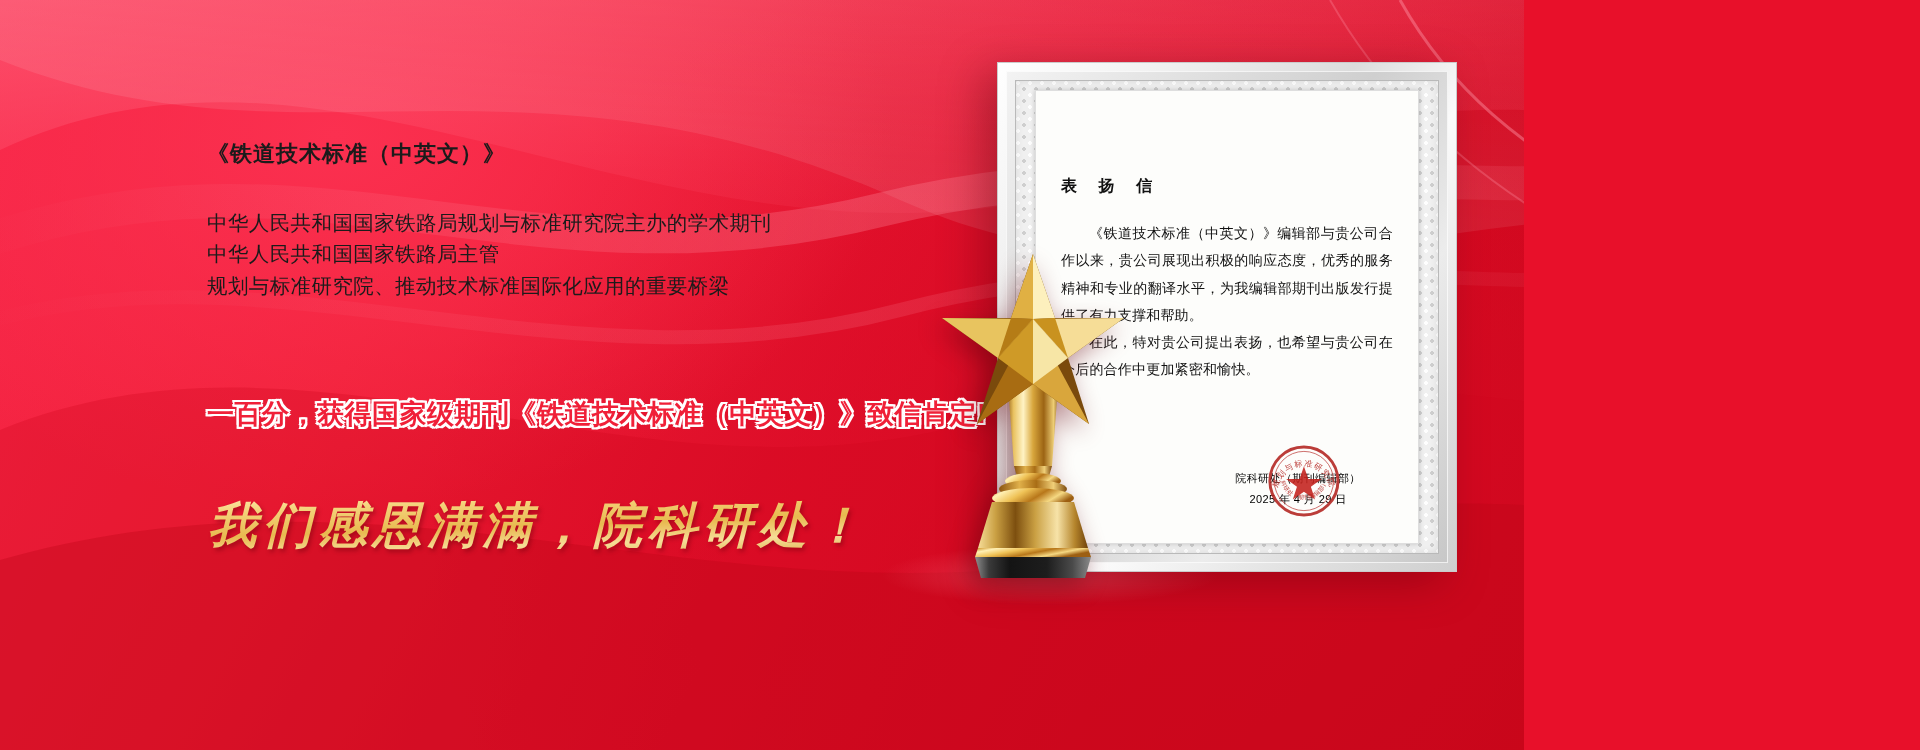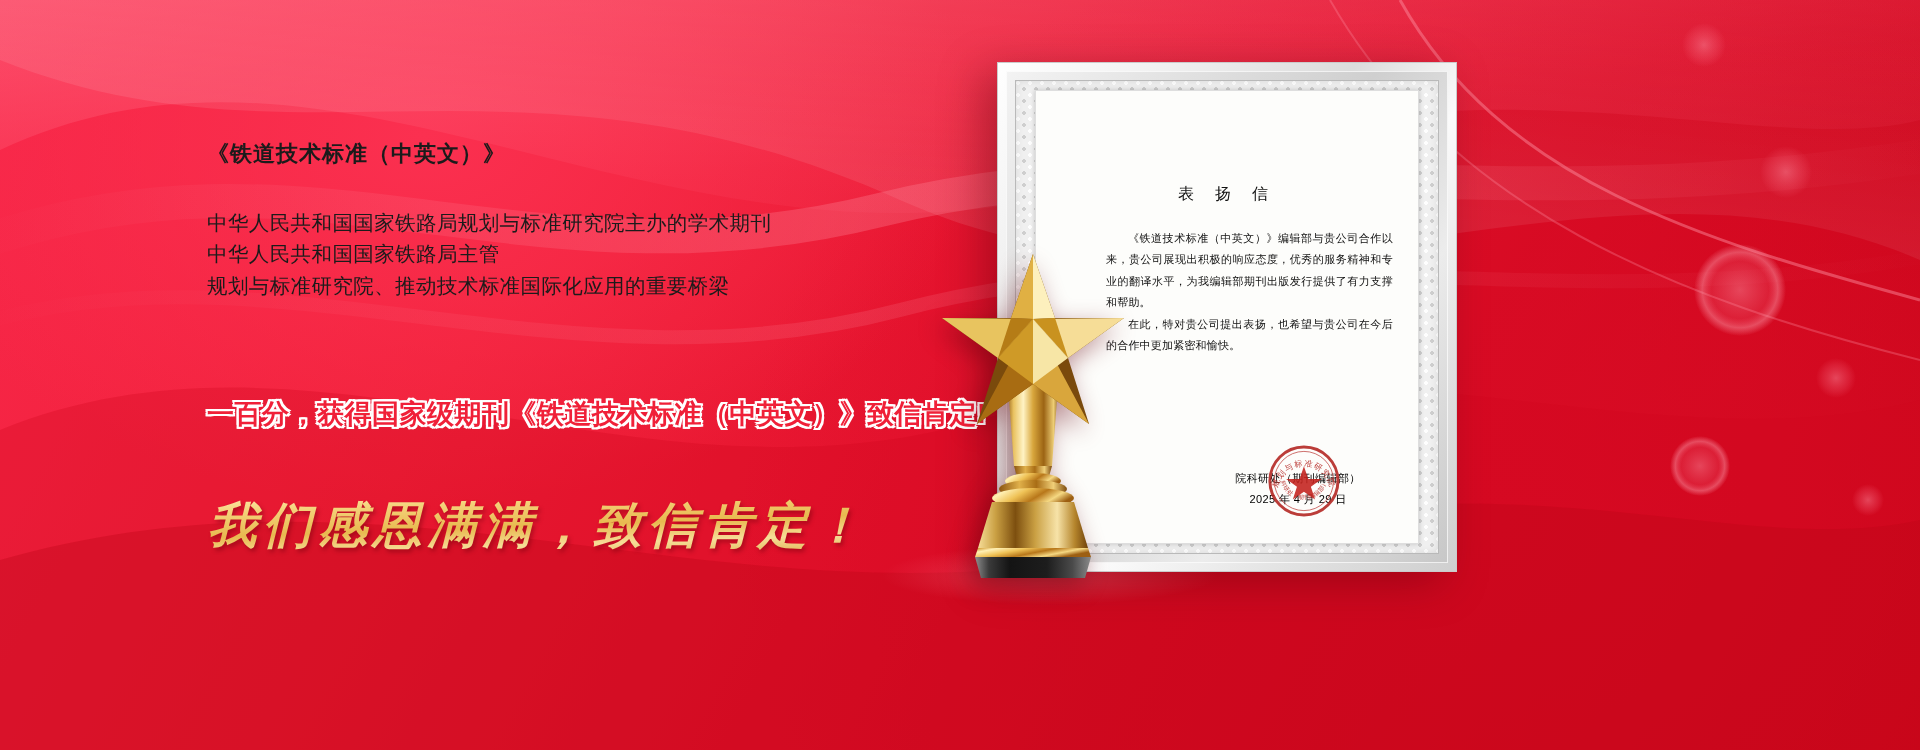--- a/index.html
+++ b/index.html
@@ -6,21 +6,21 @@
   html,body { width:1920px; height:750px; overflow:hidden; }
   body {
     font-family:"Liberation Sans","DejaVu Sans",sans-serif;
     background:#e8102a;
     position:relative;
   }
 
   
   #banner {
     position:absolute; inset:0;
-    width:1920px; height:750px;
+    width:1524px; height:750px;
     overflow:hidden;
     background:
       radial-gradient(ellipse 900px 600px at 22% 18%, #fb3050 0%, rgba(251,48,80,0) 62%),
       radial-gradient(ellipse 1100px 900px at 78% 70%, #d80b24 0%, rgba(216,11,36,0) 70%),
       linear-gradient(118deg, #f8274a 0%, #f02038 28%, #e3102c 55%, #d2081f 80%, #c70619 100%);
   }
   .bg-svg { position:absolute; inset:0; width:1920px; height:750px; }
 
   
   #copy-block {
@@ -112,39 +112,36 @@
     box-shadow:inset 0 0 0 1px #dedede, 0 0 5px rgba(0,0,0,.2);
     overflow:hidden;
   }
   .letter-inner {
     position:absolute; inset:0;
     padding:86px 26px 16px 26px;
     font-family:"DejaVu Serif","Liberation Serif",serif;
     color:#111;
   }
   .letter-title {
-    text-align:center;
     font-size:16px;
-    font-weight:normal;
+    font-weight:bold;
     letter-spacing:8px;
     margin-bottom:23px;
-    margin-top:8px;
   }
   .letter-salutation {
     font-size:9.2px;
     line-height:1.95;
     letter-spacing:.2px;
   }
   .letter-para {
-    font-size:11px;
+    font-size:14px;
     line-height:1.95;
     text-indent:2em;
     letter-spacing:.2px;
     text-align:justify;
-    margin-left:45px;
   }
   .sign-area {
     position:absolute;
     right:26px; bottom:34px;
     text-align:center;
     width:190px;
   }
   .sign-line {
     font-size:11px;
     line-height:1.9;
@@ -235,21 +232,21 @@
 
   <div id="copy-block">
     <div class="journal-title">《铁道技术标准（中英文）》</div>
     <div class="desc-line">中华人民共和国国家铁路局规划与标准研究院主办的学术期刊</div>
     <div class="desc-line">中华人民共和国国家铁路局主管</div>
     <div class="desc-line">规划与标准研究院、推动技术标准国际化应用的重要桥梁</div>
   </div>
 
   <div id="headline">一百分，获得国家级期刊《铁道技术标准（中英文）》致信肯定!</div>
 
-  <div id="slogan">我们感恩满满，致信肯定！</div>
+  <div id="slogan">我们感恩满满，院科研处！</div>
 
   <div id="frame-wrap">
     <div class="frame-outer"></div>
     <div class="frame-bevel"></div>
     <div class="frame-mat"></div>
 
     <div class="letter-paper">
       <div class="letter-inner">
         <div class="letter-title">表 扬 信</div>
         <div class="letter-para">《铁道技术标准（中英文）》编辑部与贵公司合作以来，贵公司展现出积极的响应态度，优秀的服务精神和专业的翻译水平，为我编辑部期刊出版发行提供了有力支撑和帮助。</div>

